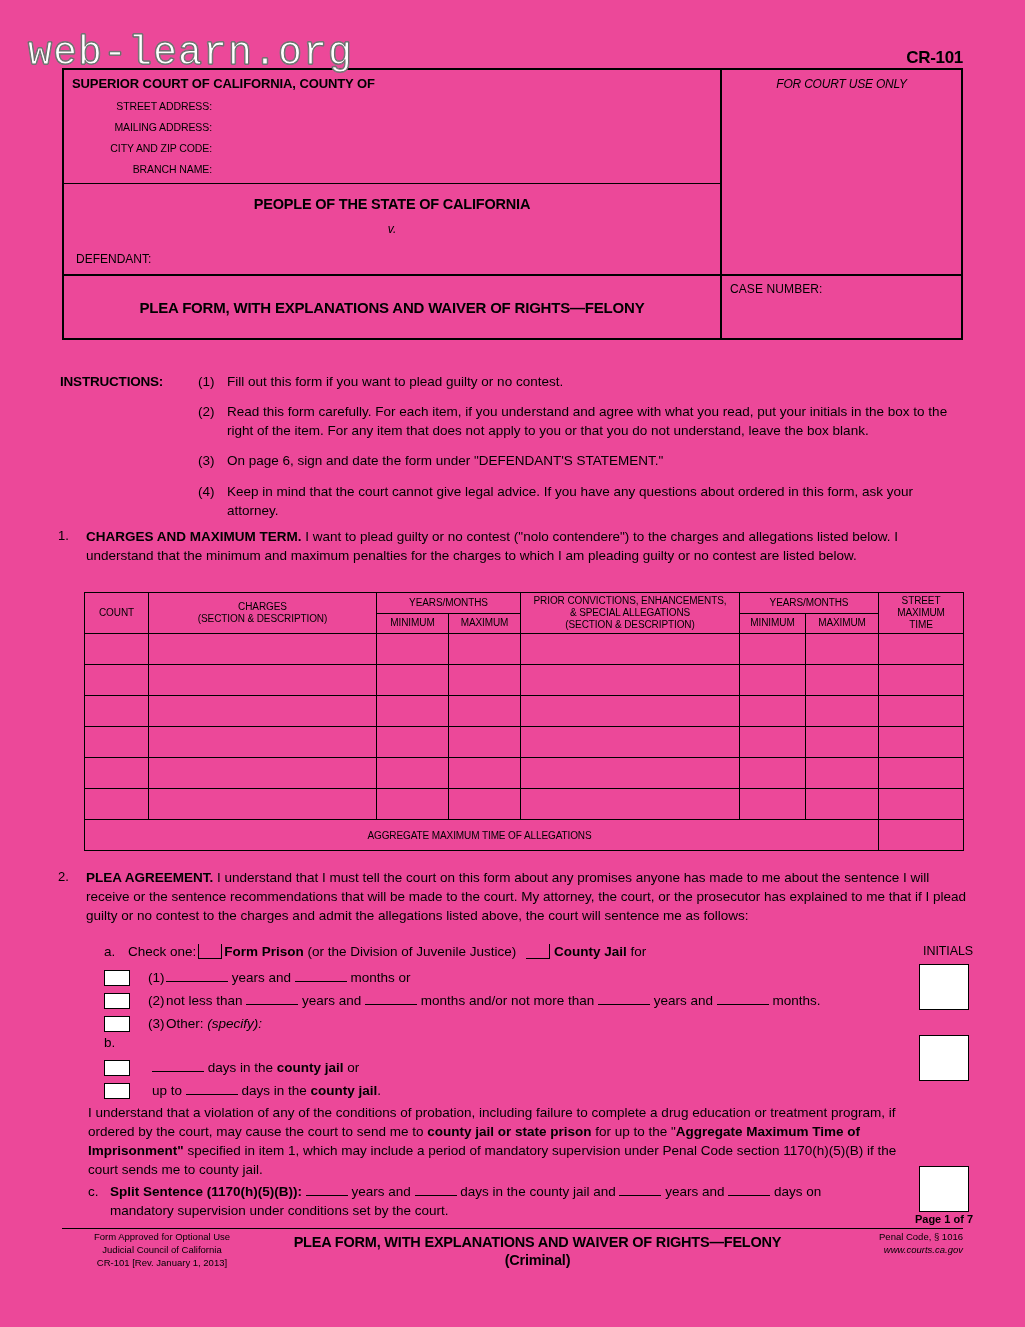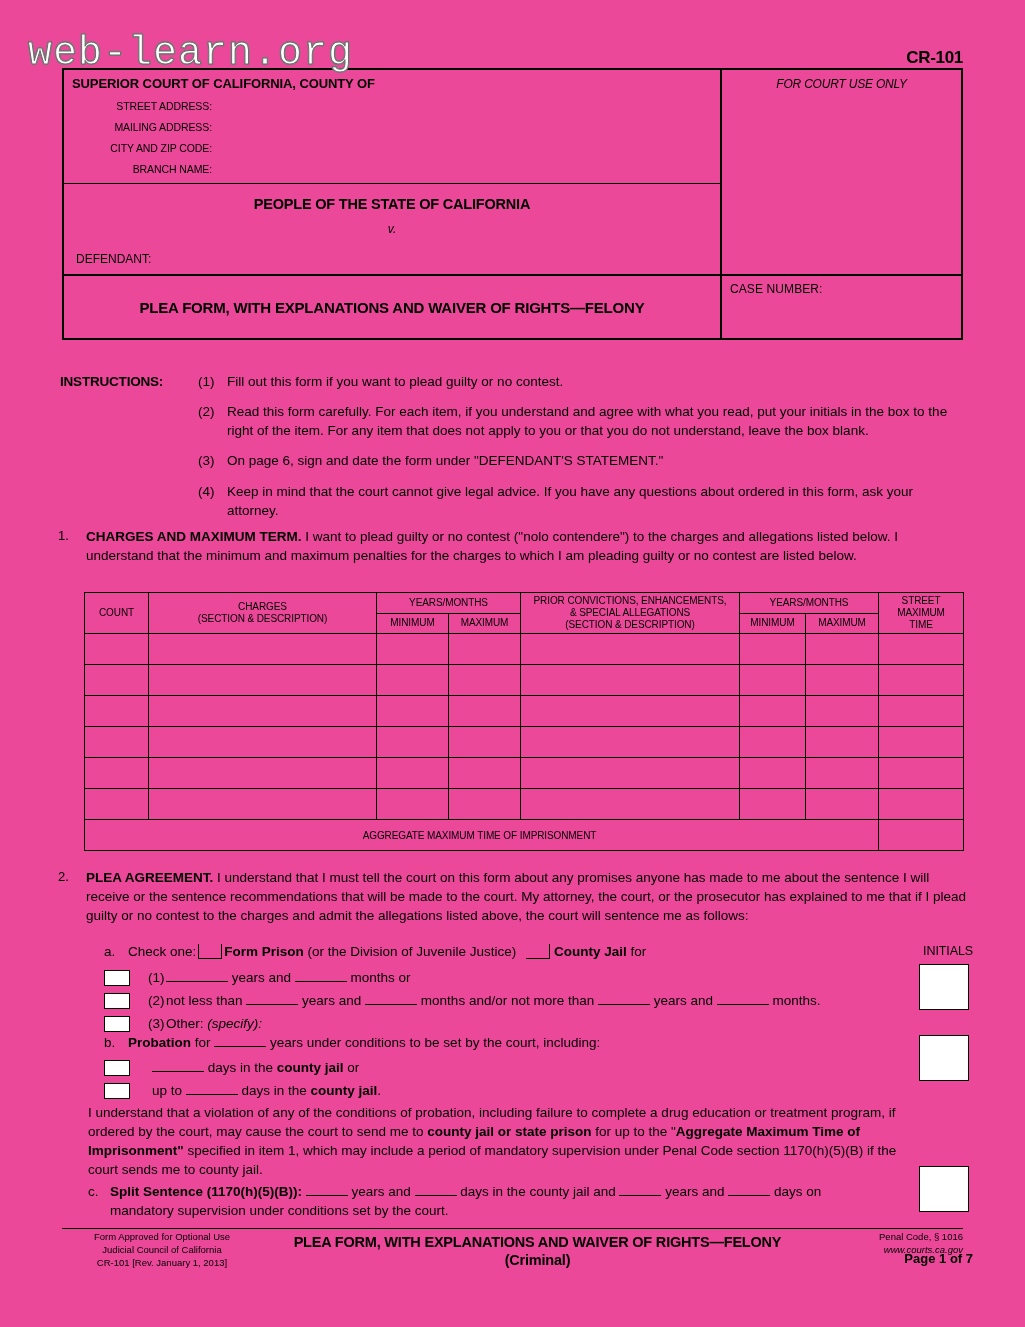--- a/index.html
+++ b/index.html
@@ -314,23 +314,22 @@
     background: #fff;
   }
   #init1 { right: 56px; top: 964px; }
   #init2 { right: 56px; top: 1035px; }
   #init3 { right: 56px; top: 1166px; }
 
   .page-of {
     position: absolute;
     right: 52px;
     top: 1213px;
-    font-size: 13px;
-    font-weight: bold;
-    margin-top: 38px;
+    font-size: 11px;
+    font-weight: bold;
   }
 
   
   .footer-rule {
     position: absolute;
     left: 62px;
     top: 1228px;
     width: 901px;
     border-top: 1.8px solid #000;
   }
@@ -529,21 +528,21 @@
         <td></td>
         <td></td>
         <td></td>
         <td></td>
         <td></td>
         <td></td>
         <td></td>
         <td></td>
       </tr>
       <tr>
-        <td class="agg-cell" colspan="7">AGGREGATE MAXIMUM TIME OF IMPRISONMENT</td>
+        <td class="agg-cell" colspan="7">AGGREGATE MAXIMUM TIME OF ALLEGATIONS</td>
         <td></td>
       </tr>
     </tbody>
   </table>
 
   <div class="section" id="sec2">
     <div class="sec-num">2.</div>
     <div class="sec-body">
       <span class="b">PLEA AGREEMENT.</span><span>  I understand that I must tell the court on this form about any promises anyone has made to me about the sentence I will receive or the sentence recommendations that will be made to the court. My attorney, the court, or the prosecutor has explained to me that if I plead guilty or no contest to the charges and admit the allegations listed above, the court will sentence me as follows:</span>
     </div>
@@ -570,21 +569,20 @@
     <div class="numbox-row">
       <div class="cb"></div>
       <div class="paren">(3)</div>
       <div><span>Other:</span> <span class="i">(specify):</span></div>
     </div>
   </div>
 
   <div class="sub" style="left:104px; top:1033px; width:790px;">
     <div class="letter-row">
       <div class="letter">b.</div>
-      <div><span class="b">Probation</span><span> for </span><span class="blank-m"></span><span> years under conditions to be set by the court, including:</span></div>
     </div>
     <div class="numbox-row" style="margin-top:6px;">
       <div class="cb"></div>
       <div style="padding-left:22px;"><span class="blank-m"></span><span> days in the </span><span class="b">county jail</span><span> or</span></div>
     </div>
     <div class="numbox-row">
       <div class="cb"></div>
       <div style="padding-left:22px;"><span>up to </span><span class="blank-m"></span><span> days in the </span><span class="b">county jail</span><span>.</span></div>
     </div>
   </div>

